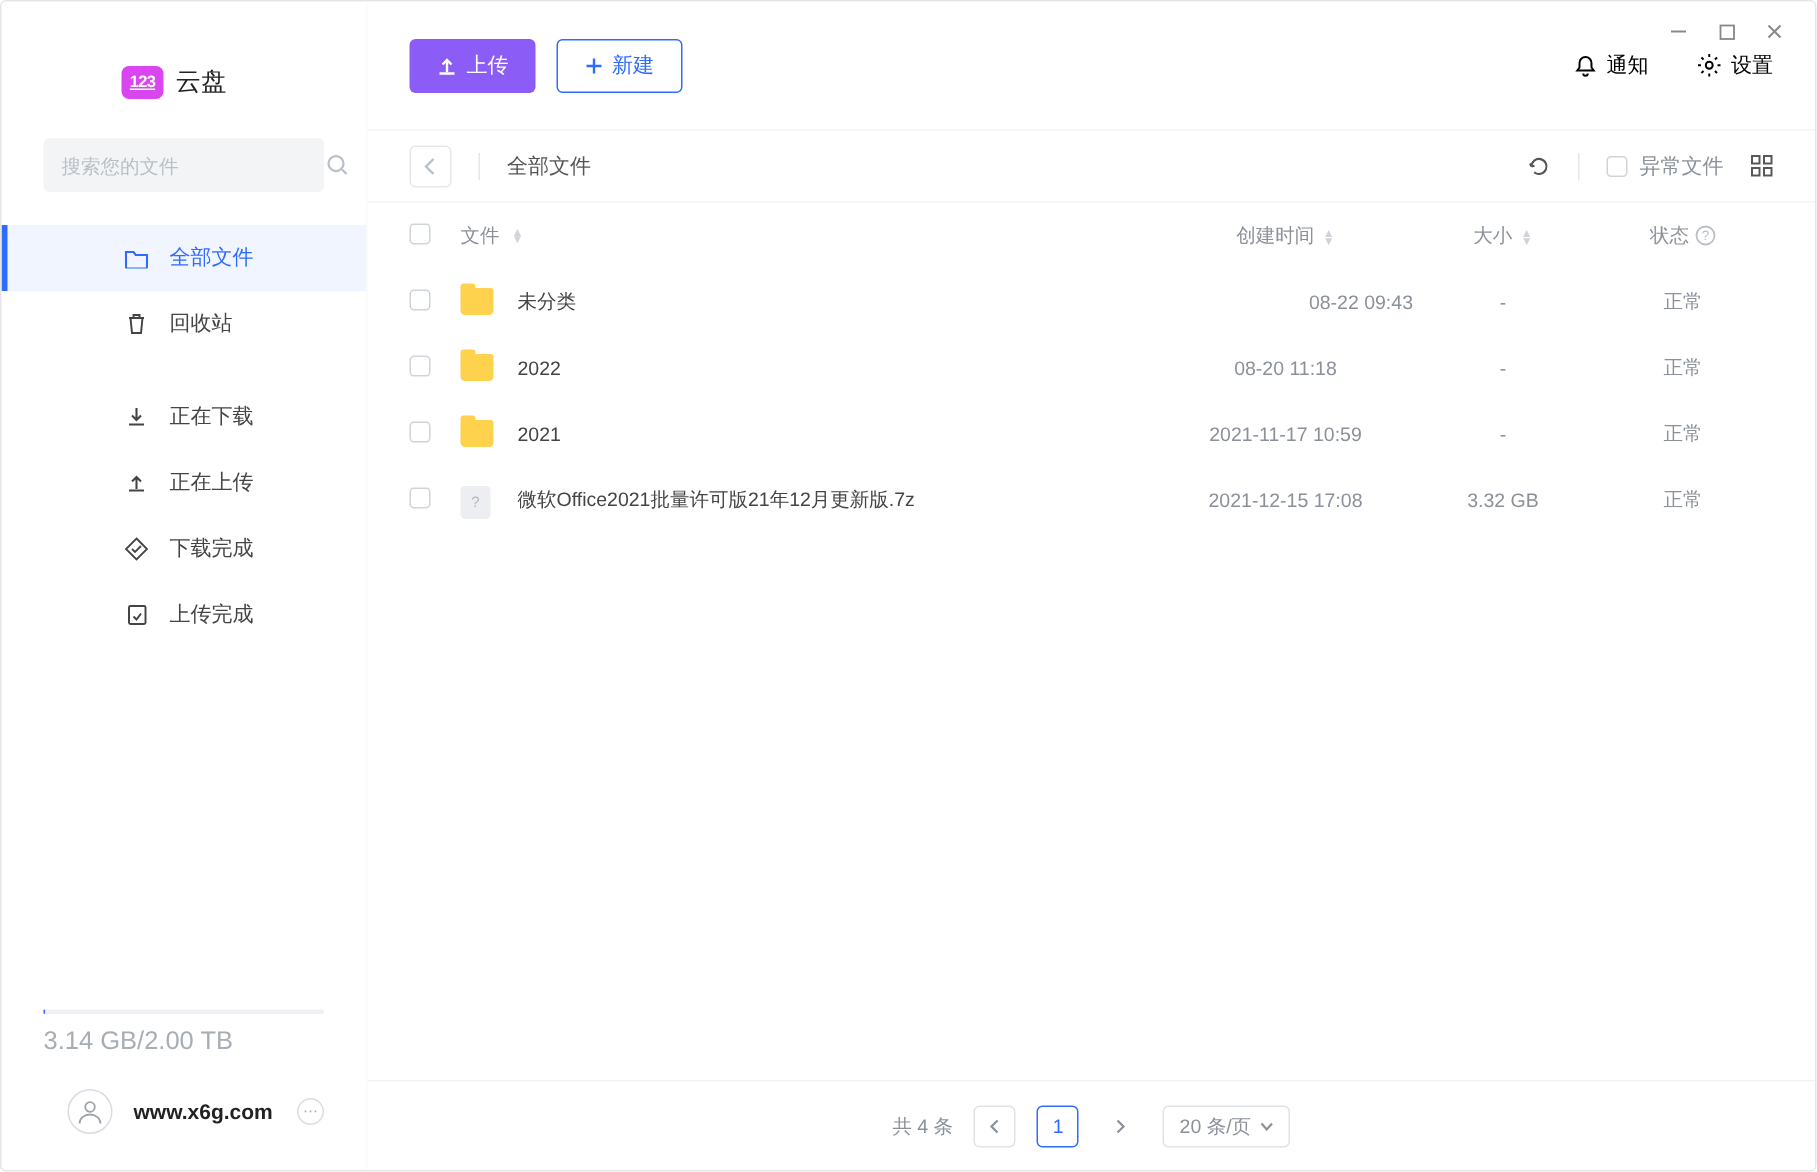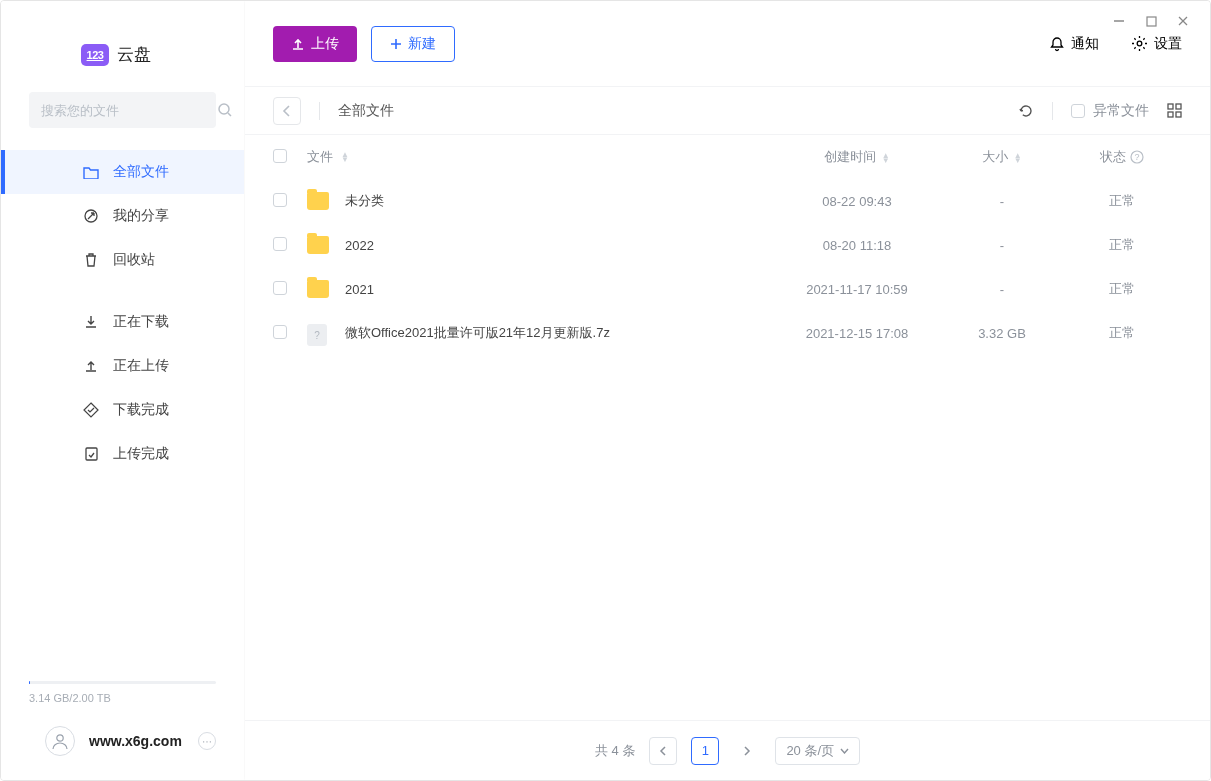--- a/index.html
+++ b/index.html
@@ -3,50 +3,50 @@
 <meta charset="utf-8">
 <style>
   * { box-sizing: border-box; margin: 0; padding: 0; font-family: "Microsoft YaHei", "PingFang SC", sans-serif; }
   body { width: 1211px; height: 781px; background: #fff; overflow: hidden; position: relative; border: 1px solid #e5e5e5; border-radius: 4px; }
 
   .titlebar { position: absolute; top: 0; right: 0; height: 30px; display: flex; align-items: center; gap: 18px; padding: 10px 20px 0 0; z-index: 10; }
   .titlebar .win-btn { width: 14px; height: 14px; display: flex; align-items: center; justify-content: center; cursor: pointer; color: #888; }
 
   .sidebar { position: absolute; left: 0; top: 0; width: 243px; height: 100%; background: #fff; border-right: 0; display: flex; flex-direction: column; box-shadow: 1px 0 3px rgba(0,0,0,0.04); }
   .logo-row { display: flex; align-items: center; gap: 8px; padding: 42px 0 18px 80px; }
-  .logo-badge { width: 28px; height: 22px; background: #8b5cf6; border-radius: 5px; color: #fff; font-size: 11px; font-weight: 700; display: flex; align-items: center; justify-content: center; letter-spacing: -0.5px; text-decoration: underline; }
+  .logo-badge { width: 28px; height: 22px; background: #d946ef; border-radius: 5px; color: #fff; font-size: 11px; font-weight: 700; display: flex; align-items: center; justify-content: center; letter-spacing: -0.5px; text-decoration: underline; }
   .logo-text { font-size: 17px; font-weight: 400; color: #222; }
 
   .search-box { margin: 8px 28px 14px 28px; height: 36px; background: #f3f4f6; border-radius: 4px; display: flex; align-items: center; padding: 0 12px; }
   .search-box input { flex: 1; border: none; background: transparent; outline: none; font-size: 13px; color: #333; }
   .search-box input::placeholder { color: #b9bfc7; }
   .search-box .sicon { color: #b9bfc7; }
 
   .nav { margin-top: 8px; }
   .nav-item { height: 44px; display: flex; align-items: center; gap: 14px; padding-left: 82px; font-size: 14px; color: #444; cursor: pointer; position: relative; }
   .nav-item.active { color: #2f6bff; background: #f0f5ff; }
   .nav-item.active::before { content: ""; position: absolute; left: 0; top: 0; bottom: 0; width: 4px; background: #2f6bff; }
   .nav-item .nicon { width: 16px; color: inherit; display: flex; align-items: center; justify-content: center;}
   .nav-item.active .nicon { color: #2f6bff; }
   .nav-sep { height: 18px; }
 
   .storage-bar { margin: 0 28px; height: 3px; background: #eef0f3; border-radius: 2px; position: relative; margin-top: auto; }
   .storage-bar .fill { position: absolute; left: 0; top: 0; bottom: 0; width: 0.2%; background: #2f6bff; border-radius: 2px; }
-  .storage-text { margin: 8px 28px 0 28px; font-size: 11px; color: #a7adb5; }
+  .storage-text { margin: 8px 28px 0 28px; font-size: 17px; color: #a7adb5; }
 
   .user-row { display: flex; align-items: center; gap: 14px; padding: 22px 28px 24px 44px; }
   .avatar { width: 30px; height: 30px; border-radius: 50%; border: 1px solid #d9dde3; display: flex; align-items: center; justify-content: center; color: #9aa2ad; }
   .user-name { font-size: 14px; font-weight: 700; color: #222; flex: 1; }
   .user-more { width: 18px; height: 18px; border: 1px solid #d9dde3; border-radius: 50%; display: flex; align-items: center; justify-content: center; color: #a7adb5; font-size: 10px; cursor: pointer; }
 
   .main { position: absolute; left: 244px; right: 0; top: 0; bottom: 0; display: flex; flex-direction: column; background: #fff; }
 
   .topbar { height: 86px; display: flex; align-items: center; padding: 0 28px; gap: 14px; border-bottom: 1px solid #f2f3f5; }
   .btn { height: 36px; border-radius: 4px; padding: 0 18px; font-size: 14px; display: flex; align-items: center; gap: 6px; cursor: pointer; }
-  .btn-primary { background: #a21caf; color: #fff; border: none; text-align: right; }
+  .btn-primary { background: #8b5cf6; color: #fff; border: none; text-align: right; }
   .btn-outline { background: #fff; color: #2f6bff; border: 1px solid #2f6bff; }
   .top-right { margin-left: auto; display: flex; align-items: flex-end; gap: 32px; color: #000000; font-size: 14px; }
   .top-right .titem { display: flex; align-items: center; gap: 6px; cursor: pointer; }
 
   .pathbar { height: 48px; display: flex; align-items: center; padding: 0 28px; gap: 18px; border-bottom: 1px solid #f2f3f5; font-size: 14px; color: #555; }
   .back-btn { width: 28px; height: 28px; border: 1px solid #e5e7ea; border-radius: 4px; display: flex; align-items: center; justify-content: center; color: #b9bfc7; cursor: pointer; }
   .pathbar .divider { width: 1px; height: 18px; background: #e5e7ea; }
   .pathbar-right { margin-left: auto; display: flex; align-items: center; gap: 18px; color: #8b919a; }
   .ck { width: 14px; height: 14px; border: 1px solid #cfd4da; border-radius: 3px; display: inline-block; cursor: pointer; flex-shrink:0;}
   .view-grid { cursor: pointer; color: #555; }
@@ -113,29 +113,20 @@
   </div>
 
   <div class="nav">
     <div class="nav-item active">
       <span class="nicon">
           <svg width="16" height="14" viewBox="0 0 16 14">
             <path d="M1 3 h5 l1.5 2 H15 v8 a1 1 0 0 1 -1 1 H2 a1 1 0 0 1 -1 -1 Z" fill="none" stroke="currentColor" stroke-width="1.4"></path>
           </svg>
         </span>
       <span>全部文件</span>
-    </div>
-    <div class="nav-item">
-      <span class="nicon">
-          <svg width="16" height="16" viewBox="0 0 16 16">
-            <circle cx="8" cy="8" r="6" fill="none" stroke="currentColor" stroke-width="1.3"></circle>
-            <path d="M5 11 L11 5 M11 5 h-3 M11 5 v3" fill="none" stroke="currentColor" stroke-width="1.3"></path>
-          </svg>
-        </span>
-      <span>我的分享</span>
     </div>
     <div class="nav-item">
       <span class="nicon">
           <svg width="14" height="16" viewBox="0 0 14 16">
             <path d="M2 4 h10 M5 4 V2 h4 v2 M3 4 l1 10 h6 l1 -10" fill="none" stroke="currentColor" stroke-width="1.3"></path>
           </svg>
         </span>
       <span>回收站</span>
     </div>
 
@@ -291,21 +282,21 @@
 
   <div class="rows" id="rows">
       <div class="row">
         <span class="col-ck"><span class="ck"></span></span>
         <span class="col-name">
           <span class="ficon">
             <span class="folder"></span>
           </span>
           <span>未分类</span>
         </span>
-        <span class="col-time" style="color: rgb(139, 145, 154);">08-22 09:43</span>
+        <span class="col-time" style="color: rgb(139, 145, 154); text-align: right;">08-22 09:43</span>
         <span class="col-size" style="color: rgb(139, 145, 154);">-</span>
         <span class="col-state" style="color: rgb(139, 145, 154); justify-content: center;">正常</span>
       </div>
       <div class="row">
         <span class="col-ck"><span class="ck"></span></span>
         <span class="col-name">
           <span class="ficon">
             <span class="folder"></span>
           </span>
           <span>2022</span>

